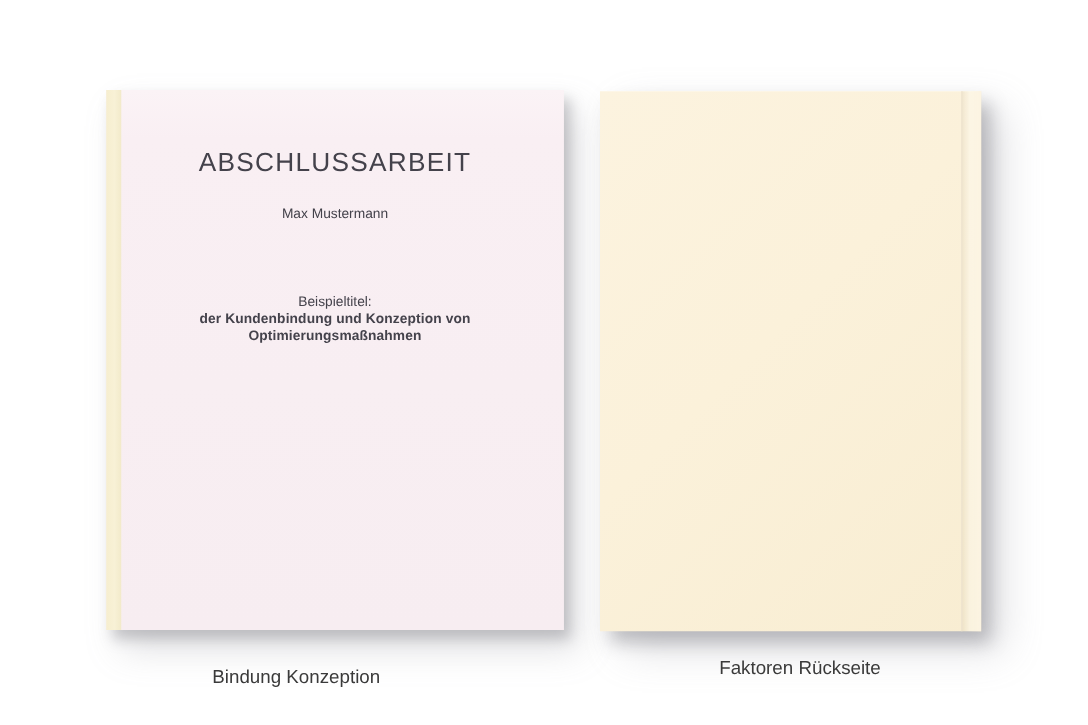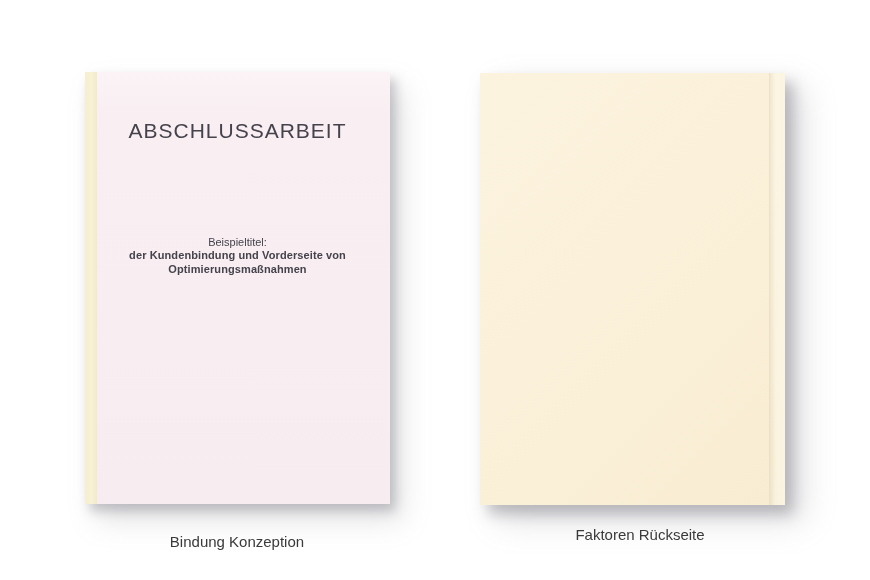--- a/index.html
+++ b/index.html
@@ -10,21 +10,21 @@
     overflow: hidden;
     background: var(--page-bg, #ffffff);
     font-family: "Liberation Sans", sans-serif;
   }
 
   figure.book { position: absolute; margin: 0; }
 
   
   .book-front {
     left: 85px; top: 72px;
-    width: 305px; height: 432px;
+    width: 366px; height: 432px;
     background: var(--front-cover, #f9eff3);
     box-shadow: 5px 7px 10px rgba(128,128,134,0.40),
                 12px 16px 26px rgba(150,150,158,0.28);
   }
   .front-face {
     position: absolute; inset: 0; left: 12px;
     background: linear-gradient(180deg, #fbf3f6 0%, var(--front-cover, #f9eff3) 9%, #f7edf1 100%);
   }
   .front-spine {
     position: absolute; left: 0; top: 0; bottom: 0;
@@ -79,23 +79,24 @@
 </head>
 <body>
 
 <div>
 
   <figure class="book book-front">
     <div class="front-face"></div>
     <div class="front-spine"></div>
     <div class="front-text">
       <h1 class="cover-title">ABSCHLUSSARBEIT</h1>
+      <p class="cover-author">Max Mustermann</p>
       <p class="subtitle-label">Beispieltitel:</p>
       <div class="subtitle-block">
-        <p>der Kundenbindung und Vorderseite von</p>
+        <p>der Kundenbindung und Konzeption von</p>
         <p>Optimierungsmaßnahmen</p>
       </div>
     </div>
   </figure>
 
   <figure class="book book-back">
     <div class="back-fold"></div>
   </figure>
 
   <div class="caption caption-front">Bindung Konzeption</div>

